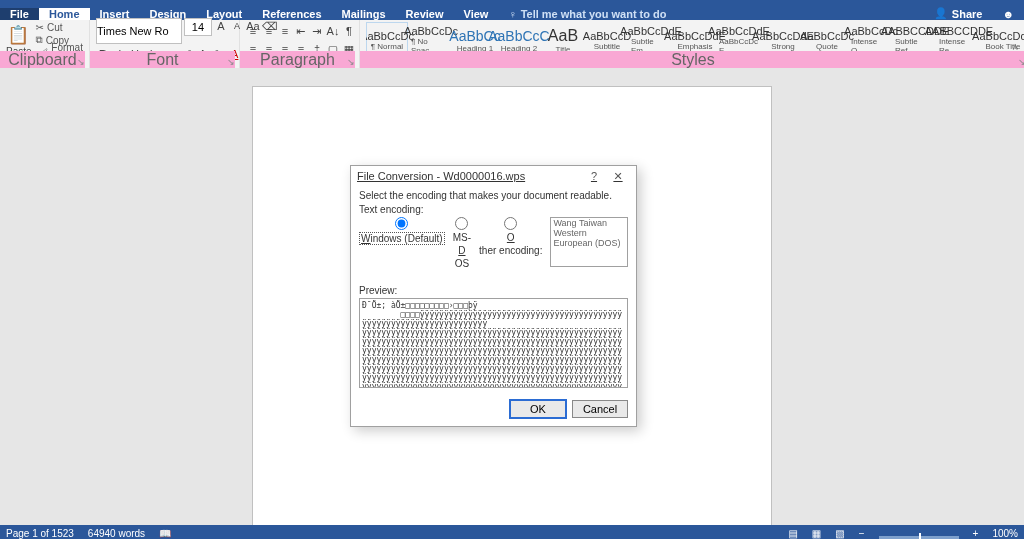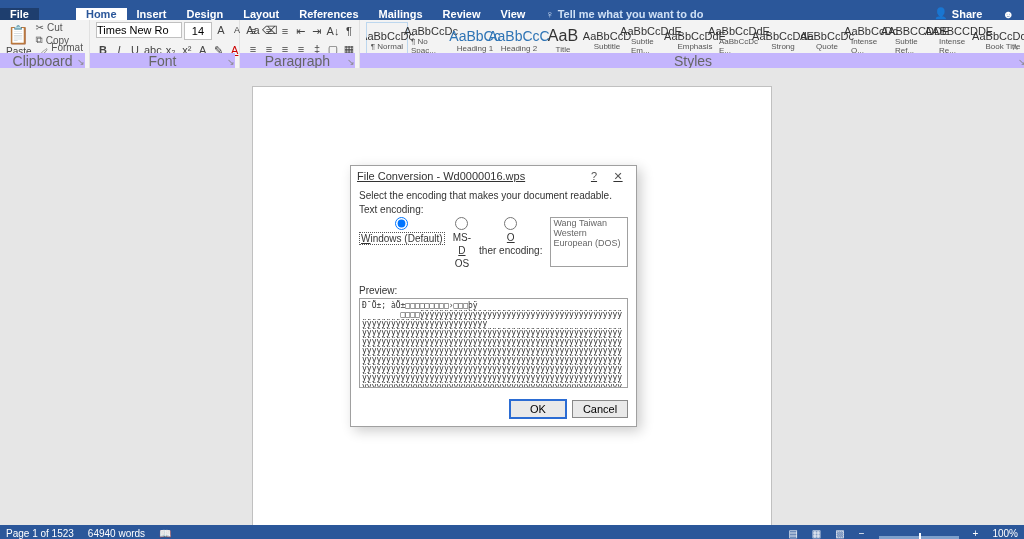--- a/index.html
+++ b/index.html
@@ -2,35 +2,35 @@
 <html><head>
 <meta charset="utf-8">
 <style>
 * { margin: 0; padding: 0; box-sizing: border-box; }
 body { font-family: "Segoe UI", Tahoma, sans-serif; font-size: 11px; background: #e6e6e6; width: 1024px; height: 539px; overflow: hidden; position: relative; }
 
 
 .menubar { background: #2b579a; height: 20px; display: flex; align-items: flex-end; color: #fff; font-weight: bold; }
 .menubar .tab { padding: 0 10px; display: flex; align-items: center; font-size: 11px; cursor: pointer; }
 .menubar .tab.file { background: #1e3e6e; }
-.menubar .tab.active { background: #fff; color: #2b579a; margin-left: 37px; }
+.menubar .tab.active { background: #fff; color: #2b579a; }
 .menubar .spacer { flex: 1; }
 .menubar .tell { display: flex; align-items: center; gap: 4px; color: #cfe0f5; padding: 0 10px; }
 .menubar .share { display: flex; align-items: center; gap: 4px; padding: 0 10px; }
 
 
 .ribbon { background: #f3f3f3; border-bottom: 1px solid #d4d4d4; height: 50px; display: flex; position: relative; }
 .group { border-right: 1px solid #e1e1e1; padding: 2px 6px 0 6px; display: flex; flex-direction: column; justify-content: space-between; position: relative; }
-.group-label { position: absolute; bottom: 0; left: 0; right: 4px; text-align: center; font-size: 14px; color: #666; background: #c4b5fd; }
+.group-label { position: absolute; bottom: 0; left: 0; right: 4px; text-align: center; font-size: 16px; color: #666; background: #f9a8d4; }
 .group-body { display: flex; align-items: center; gap: 4px; height: 36px; }
 .clipboard-big { display:flex; flex-direction:column; align-items:center; font-size:10px; color:#444; }
 .vstack { display: flex; flex-direction: column; gap: 1px; font-size: 10px; color: #555; }
 .vstack div { display: flex; align-items: center; gap: 3px; height: 12px; }
 
-.font-sel { width: 86px; height: 16px; font-size: 11px; border: 1px solid #c0c0c0; }
+.font-sel { width: 86px; height: 26px; font-size: 11px; border: 1px solid #c0c0c0; }
 .font-size { width: 28px; height: 18px; font-size: 11px; border: 1px solid #c0c0c0; text-align:center;}
 .btnrow { display:flex; gap:2px; }
 .btnrow span { min-width: 14px; height: 16px; display:inline-flex; align-items:center; justify-content:center; font-size: 11px; color:#444; }
 
 .styles { flex: 1; }
 .styles-row { display: flex; gap: 2px; height: 36px; align-items: center; overflow: hidden; }
 .style-box { width: 42px; height: 36px; border: 1px solid transparent; display:flex; flex-direction:column; align-items:center; justify-content:center; font-size: 8px; color:#555; }
 .style-box.first { border:1px solid #bdd7ee; }
 .style-sample { font-size: 11px; color:#333; }
 .style-sample.big { font-size: 14px; color:#2e74b5; }

